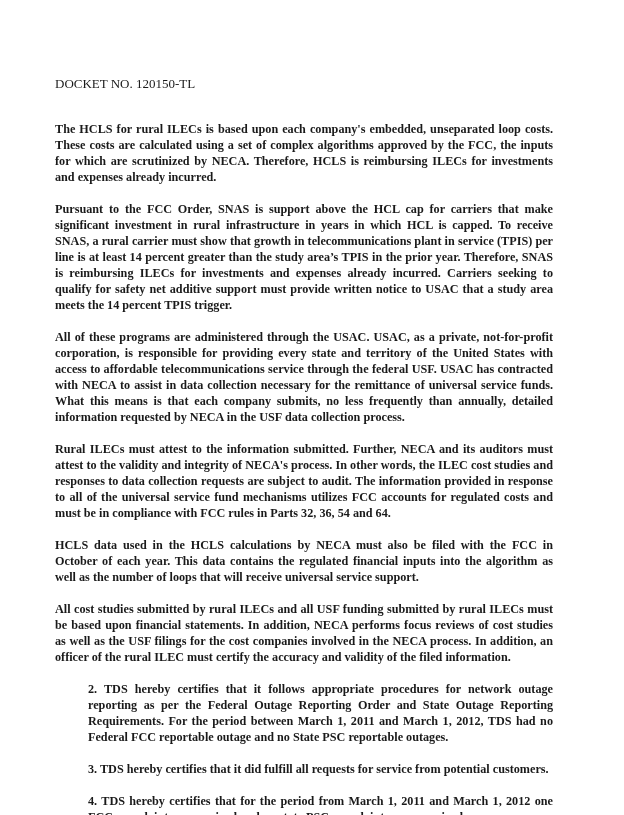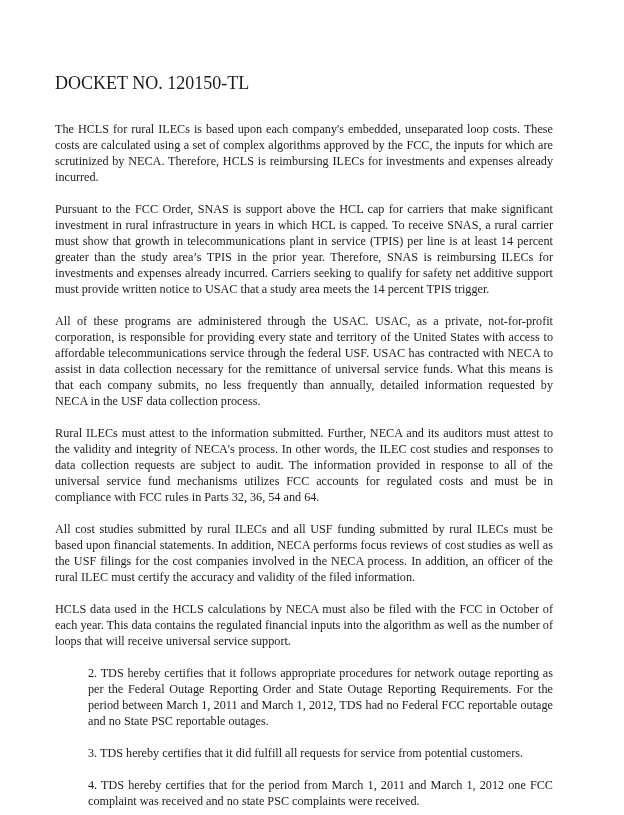--- a/index.html
+++ b/index.html
@@ -18,30 +18,31 @@
     .page {
       position: absolute;
       left: 55px;
       top: 76px;
       width: 498px;
       font-size: 12.2px;
       line-height: 16px;
     }
     .header-line {
       margin: 0;
-      font-size: 18px;
+      font-size: 13px;
       line-height: 15px;
     }
     .header {
       margin-bottom: 30px;
     }
     p.para {
       margin: 0 0 16px 0;
       text-align: justify;
       text-align-last: left;
+      font-weight: bold;
     }
     .items {
       margin-left: 33px;
       width: 465px;
     }
     .items p.para {
       margin-bottom: 16px;
     }
   </style>
 </head>
@@ -50,22 +51,22 @@
 <div class="page">
   <div class="header">
     <p class="header-line">DOCKET NO.  120150-TL</p>
   </div>
 
   <div>
     <p class="para">The HCLS for rural ILECs is based upon each company's embedded, unseparated loop costs. These costs are calculated using a set of complex algorithms approved by the FCC, the inputs for which are scrutinized by NECA.  Therefore, HCLS is reimbursing ILECs for investments and expenses already incurred.</p>
     <p class="para">Pursuant to the FCC Order, SNAS is support above the HCL cap for carriers that make significant investment in rural infrastructure in years in which HCL is capped. To receive SNAS, a rural carrier must show that growth in telecommunications plant in service (TPIS) per line is at least 14 percent greater than the study area’s TPIS in the prior year.  Therefore, SNAS is reimbursing ILECs for investments and expenses already incurred.  Carriers seeking to qualify for safety net additive support must provide written notice to USAC that a study area meets the 14 percent TPIS trigger.</p>
     <p class="para">All of these programs are administered through the USAC. USAC, as a private, not-for-profit corporation, is responsible for providing every state and territory of the United States with access to affordable telecommunications service through the federal USF. USAC has contracted with NECA to assist in data collection necessary for the remittance of universal service funds. What this means is that each company submits, no less frequently than annually, detailed information requested by NECA in the USF data collection process.</p>
     <p class="para">Rural ILECs must attest to the information submitted.  Further, NECA and its auditors must attest to the validity and integrity of NECA's process. In other words, the ILEC cost studies and responses to data collection requests are subject to audit. The information provided in response to all of the universal service fund mechanisms utilizes FCC accounts for regulated costs and must be in compliance with FCC rules in Parts 32, 36, 54 and 64.</p>
+    <p class="para">HCLS data used in the HCLS calculations by NECA must also be filed with the FCC in October of each year. This data contains the regulated financial inputs into the algorithm as well as the number of loops that will receive universal service support.</p>
     <p class="para">All cost studies submitted by rural ILECs and all USF funding submitted by rural ILECs must be based upon financial statements. In addition, NECA performs focus reviews of cost studies as well as the USF filings for the cost companies involved in the NECA process. In addition, an officer of the rural ILEC must certify the accuracy and validity of the filed information.</p>
-    <p class="para">HCLS data used in the HCLS calculations by NECA must also be filed with the FCC in October of each year. This data contains the regulated financial inputs into the algorithm as well as the number of loops that will receive universal service support.</p>
   </div>
 
   <div class="items">
     <p class="para">2. TDS hereby certifies that it follows appropriate procedures for network outage reporting as per the Federal Outage Reporting Order and State Outage Reporting Requirements. For the period between March 1, 2011 and March 1, 2012, TDS had  no Federal FCC reportable outage and no State PSC reportable outages.</p>
     <p class="para">3. TDS hereby certifies that it did fulfill all requests for service from potential customers.</p>
     <p class="para">4. TDS hereby certifies that for the period from March 1, 2011 and March 1, 2012 one FCC complaint was received and no state PSC complaints were received.</p>
   </div>
 </div>
 
 </body></html>

